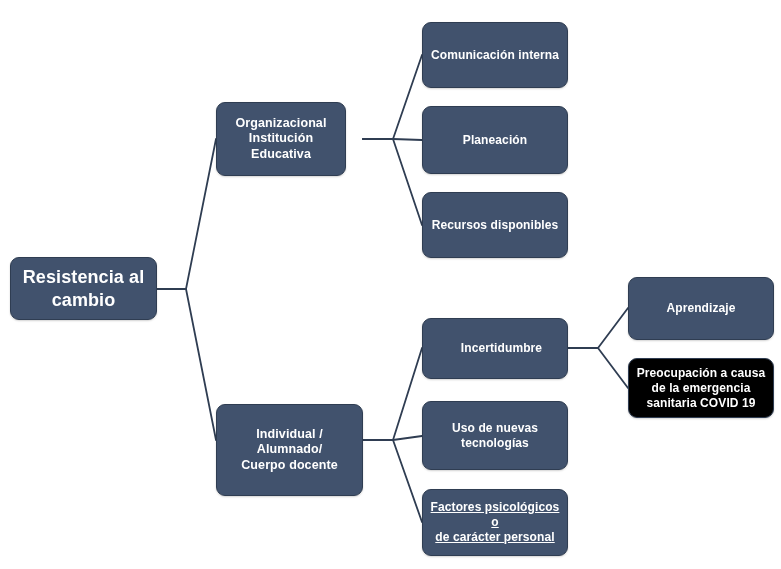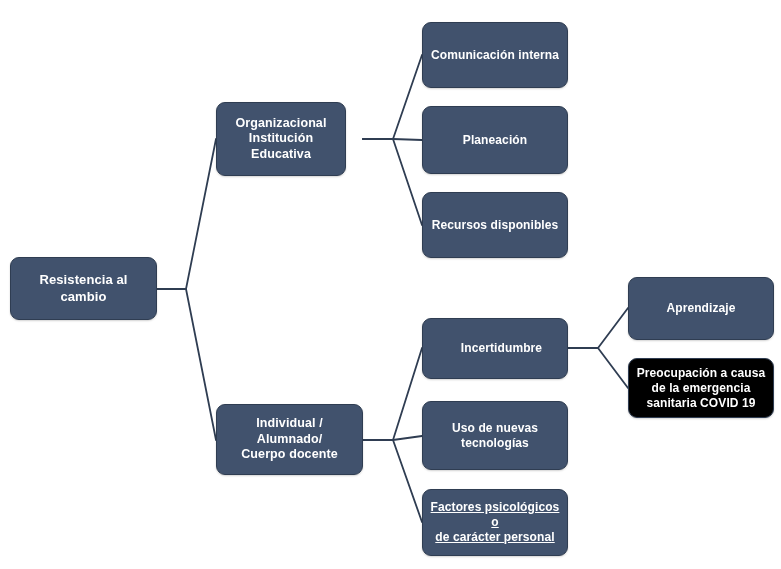--- a/index.html
+++ b/index.html
@@ -44,21 +44,21 @@
     padding: 2px 7px;
     box-shadow: 0 1px 2px rgba(0,0,0,0.18);
     z-index: 2;
   }
   .node .label {
     display: block;
     width: 100%;
     white-space: pre-line;
   }
   .node.root {
-    font-size: 13px;
+    font-size: 18px;
   }
   .node.lvl1 {
     font-size: 12.5px;
   }
   .node.small {
     font-size: 12px;
   }
 </style>
 </head>
 <body>
@@ -81,21 +81,21 @@
   </svg>
 
   <div id="nodes">
       <div class="node root" style="left: 10px; top: 257px; width: 147px; height: 63px; background: rgb(65, 82, 109); border-color: rgb(47, 61, 82); color: rgb(255, 255, 255); border-radius: 9px;">
         <span class="label">Resistencia al cambio</span>
       </div>
       <div class="node lvl1" style="left: 216px; top: 102px; width: 130px; height: 74px; background: rgb(65, 82, 109); border-color: rgb(47, 61, 82); color: rgb(255, 255, 255); border-radius: 9px;">
         <span class="label">Organizacional
 Institución Educativa</span>
       </div>
-      <div class="node lvl1" style="left: 216px; top: 404px; width: 147px; height: 71px; background: rgb(65, 82, 109); border-color: rgb(47, 61, 82); color: rgb(255, 255, 255); border-radius: 9px;">
+      <div class="node lvl1" style="left: 216px; top: 404px; width: 147px; height: 92px; background: rgb(65, 82, 109); border-color: rgb(47, 61, 82); color: rgb(255, 255, 255); border-radius: 9px;">
         <span class="label">Individual / Alumnado/
 Cuerpo docente</span>
       </div>
       <div class="node small" style="left: 422px; top: 22px; width: 146px; height: 66px; background: rgb(65, 82, 109); border-color: rgb(47, 61, 82); color: rgb(255, 255, 255); border-radius: 9px;">
         <span class="label">Comunicación interna</span>
       </div>
       <div class="node small" style="left: 422px; top: 106px; width: 146px; height: 68px; background: rgb(65, 82, 109); border-color: rgb(47, 61, 82); color: rgb(255, 255, 255); border-radius: 9px;">
         <span class="label">Planeación</span>
       </div>
       <div class="node small" style="left: 422px; top: 192px; width: 146px; height: 66px; background: rgb(65, 82, 109); border-color: rgb(47, 61, 82); color: rgb(255, 255, 255); border-radius: 9px;">

